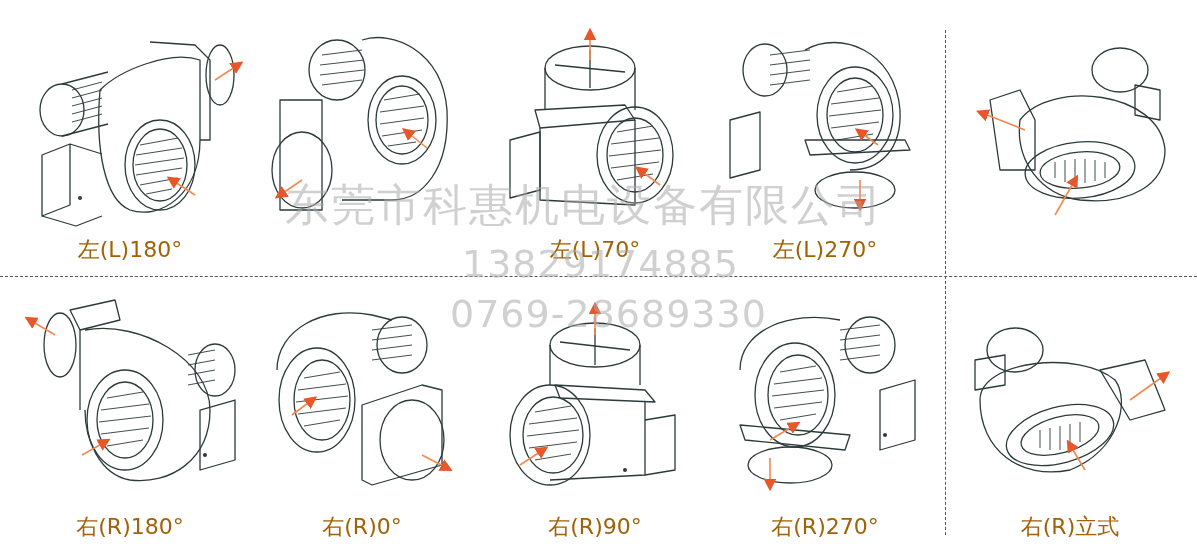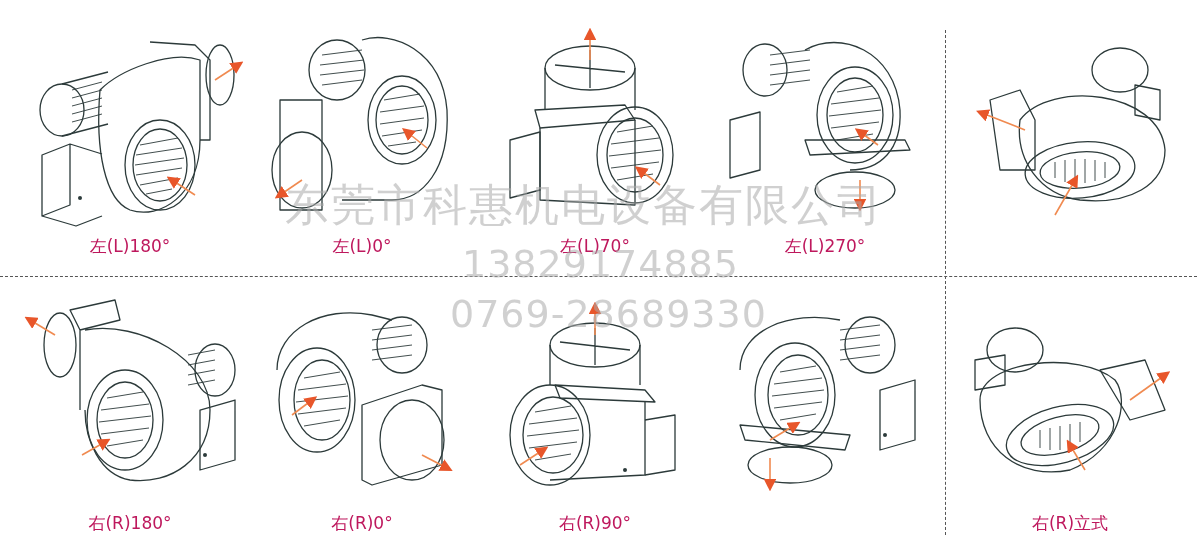--- a/index.html
+++ b/index.html
@@ -1,21 +1,21 @@
 <!DOCTYPE html>
 <html><head>
 <meta charset="utf-8">
 <style>
   html, body { margin:0; padding:0; background:#ffffff; }
   body { width:1197px; height:557px; position:relative; overflow:hidden;
          font-family:"DejaVu Sans","Liberation Sans",sans-serif; color:#1a1a1a; }
   .cell { position:absolute; }
   .cell svg { position:absolute; left:0; top:0; overflow:visible; }
-  .label { position:absolute; left:0; width:100%; text-align:center; font-size:17px;
-           letter-spacing:0; color:#be185d; }
+  .label { position:absolute; left:0; width:100%; text-align:center; font-size:22px;
+           letter-spacing:0; color:#a16207; }
   .hline { position:absolute; left:0; top:276px; width:1197px; height:0;
            border-top:1px dashed #555; }
   .vline { position:absolute; left:945px; top:30px; width:0; height:505px;
            border-left:1px dashed #555; }
   .wm { position:absolute; color:rgba(170,170,170,0.55); white-space:nowrap;
         font-family:"DejaVu Sans","Liberation Sans",sans-serif; pointer-events:none; }
   .wm1 { left:285px; top:176px; font-size:44px; letter-spacing:2px; }
   .wm2 { left:462px; top:242px; font-size:38px; letter-spacing:1px; }
   .wm3 { left:450px; top:292px; font-size:38px; letter-spacing:1px; }
   .ln { fill:none; stroke:#2c3a3a; stroke-width:1.3; stroke-linejoin:round; }
@@ -95,21 +95,20 @@
         <line x1="118" y1="92" x2="162" y2="86"></line>
         <line x1="118" y1="104" x2="162" y2="98"></line>
         <line x1="120" y1="116" x2="160" y2="110"></line>
         <line x1="126" y1="126" x2="154" y2="122"></line>
       </g>
     <path class="ln" d="M18 80 L60 80 L60 190 L18 190 Z"></path>
     <ellipse class="ln" cx="40" cy="150" rx="30" ry="38"></ellipse>
     <path class="arrow" d="M165 128 L145 112" marker-end="url(#ah)"></path>
     <path class="arrow" d="M40 160 L18 175" marker-end="url(#ah)"></path>
   </svg>
-  <div class="label" style="top:215px">左(L)0°</div>
 </div>
 
 <div class="cell" style="left:495px;top:20px;width:200px;height:245px;">
   <svg width="200" height="210">
     <ellipse class="ln" cx="95" cy="48" rx="45" ry="22"></ellipse>
     <path class="ln" d="M50 48 L50 90 M140 48 L140 90 M60 45 L130 52 M95 30 L95 68"></path>
     <path class="ln" d="M40 90 L130 85 L140 100 L45 108 Z"></path>
     <path class="ln" d="M45 108 L45 180 L140 185 L140 100"></path>
     <path class="ln" d="M15 120 L45 112 L45 170 L15 178 Z"></path>
     <ellipse class="ln" cx="140" cy="135" rx="38" ry="48"></ellipse>
@@ -274,20 +273,21 @@
         <line x1="54" y1="94" x2="102" y2="88"></line>
         <line x1="52" y1="106" x2="104" y2="100"></line>
         <line x1="54" y1="118" x2="102" y2="112"></line>
         <line x1="60" y1="130" x2="96" y2="124"></line>
       </g>
     <path class="ln" d="M20 135 L130 145 L125 160 L25 150 Z"></path>
     <ellipse class="ln" cx="70" cy="175" rx="42" ry="18"></ellipse>
     <path class="arrow" d="M50 150 L75 135" marker-end="url(#ah)"></path>
     <path class="arrow" d="M50 168 L50 195" marker-end="url(#ah)"></path>
   </svg>
+  <div class="label" style="top:222px">右(R)270°</div>
 </div>
 
 <div class="cell" style="left:960px;top:290px;width:220px;height:250px;">
   <svg width="220" height="210">
     <ellipse class="ln" cx="55" cy="60" rx="28" ry="22"></ellipse>
     <path class="ln" d="M15 70 L45 65 L45 95 L15 100 Z"></path>
     <path class="ln" d="M20 110 C20 70 120 60 155 90 C170 110 160 160 110 180 C60 190 20 160 20 110 Z"></path>
     <ellipse class="ln" cx="100" cy="145" rx="55" ry="28" transform="rotate(-15 100 145)"></ellipse>
     <ellipse class="ln" cx="100" cy="145" rx="40" ry="18" transform="rotate(-15 100 145)"></ellipse>
     <g class="grill">

